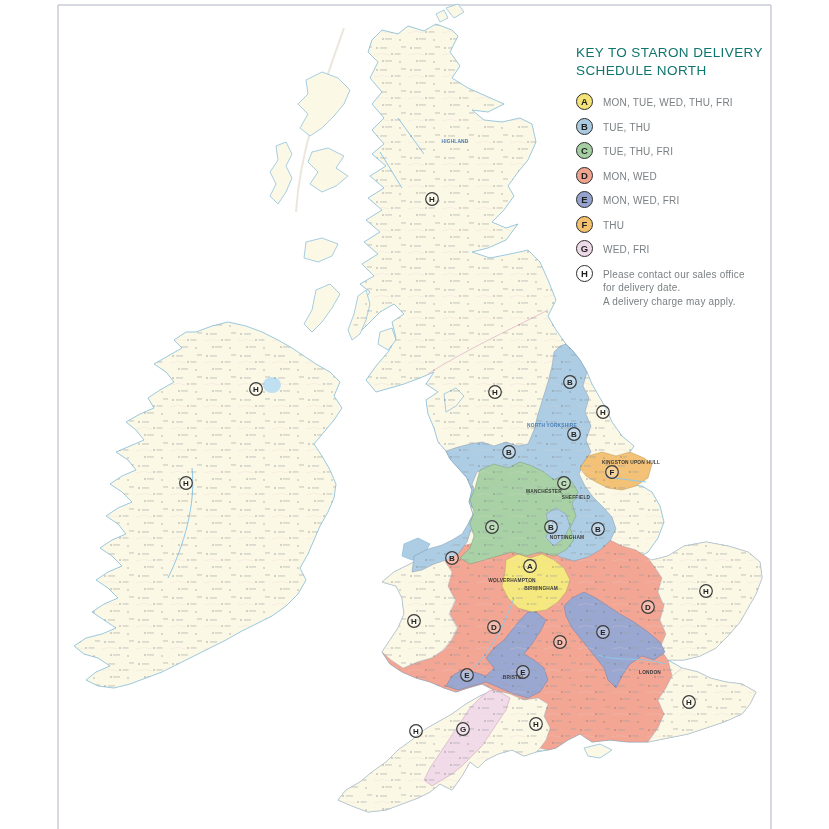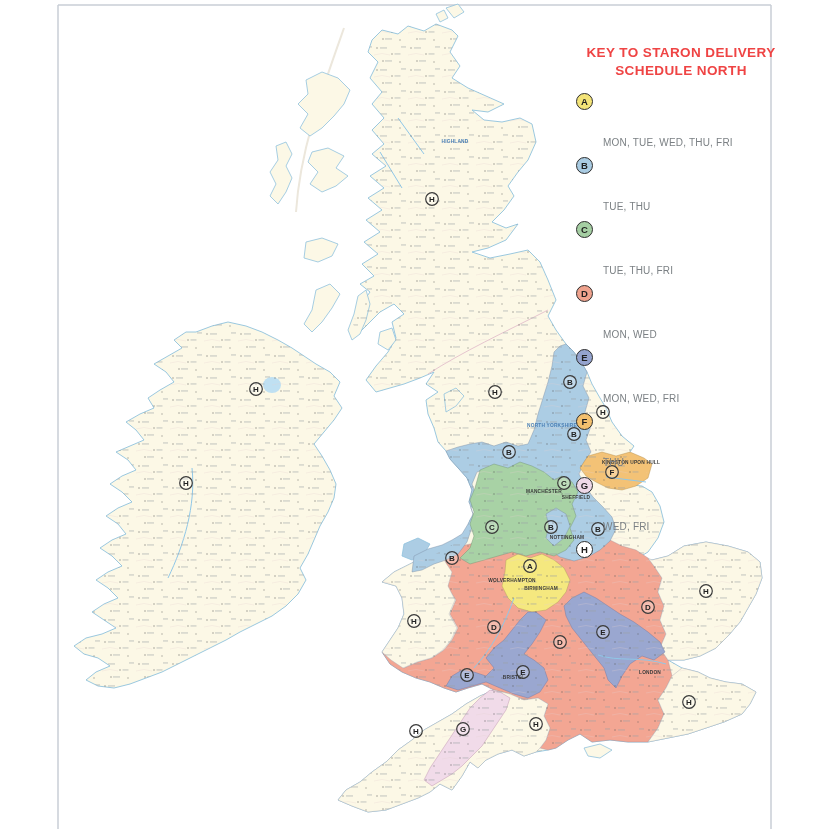--- a/index.html
+++ b/index.html
@@ -1,27 +1,27 @@
 <!DOCTYPE html>
 <html><head>
 <meta charset="utf-8">
 <style>
   html,body{margin:0;padding:0;background:#ffffff;}
   #stage{position:relative;width:829px;height:829px;background:#ffffff;overflow:hidden;
          font-family:"Liberation Sans", sans-serif;}
   #mapsvg{position:absolute;left:0;top:0;}
   
   #legend{position:absolute;left:576px;top:44px;width:210px;}
-  #legend .title{font-size:13.5px;font-weight:bold;letter-spacing:.4px;color:#ef4444;line-height:1.3;text-align:center;}
+  #legend .title{font-size:13.5px;font-weight:normal;letter-spacing:.4px;color:#0f766e;line-height:1.3;}
   #legend .rows{margin-top:14px;}
   #legend .row{display:flex;align-items:flex-start;margin-bottom:7.5px;min-height:17px;}
   #legend .dot{flex:0 0 auto;width:15px;height:15px;border-radius:50%;
                border:1.6px solid #2e2e2e;display:flex;align-items:center;justify-content:center;
                font-size:9.5px;font-weight:bold;color:#1f1f1f;background:#fff;}
-  #legend .lab{margin-left:10px;font-size:10px;color:#7b8084;line-height:1.35;padding-top:3px;letter-spacing:.2px;margin-top:40px;}
+  #legend .lab{margin-left:10px;font-size:10px;color:#7b8084;line-height:1.35;padding-top:3px;letter-spacing:.2px;}
   #legend .lab .sub{display:block;}
 </style>
 </head>
 <body>
 
 <div id="stage">
 
 <svg id="mapsvg" width="829" height="829" viewBox="0 0 829 829" xmlns="http://www.w3.org/2000/svg">
 
   <defs>
@@ -280,17 +280,22 @@
           </div>
         </div>
         <div class="row">
           <div class="dot" style="background: rgb(238, 217, 232);">G</div>
           <div class="lab">
             <span class="sub">WED, FRI</span>
           </div>
         </div>
         <div class="row">
           <div class="dot" style="background: rgb(255, 255, 255);">H</div>
+          <div class="lab">
+            <span class="sub">Please contact our sales office</span>
+            <span class="sub">for delivery date.</span>
+            <span class="sub">A delivery charge may apply.</span>
+          </div>
         </div>
       </div>
 </div>
 
 </div>
 
 </body></html>

